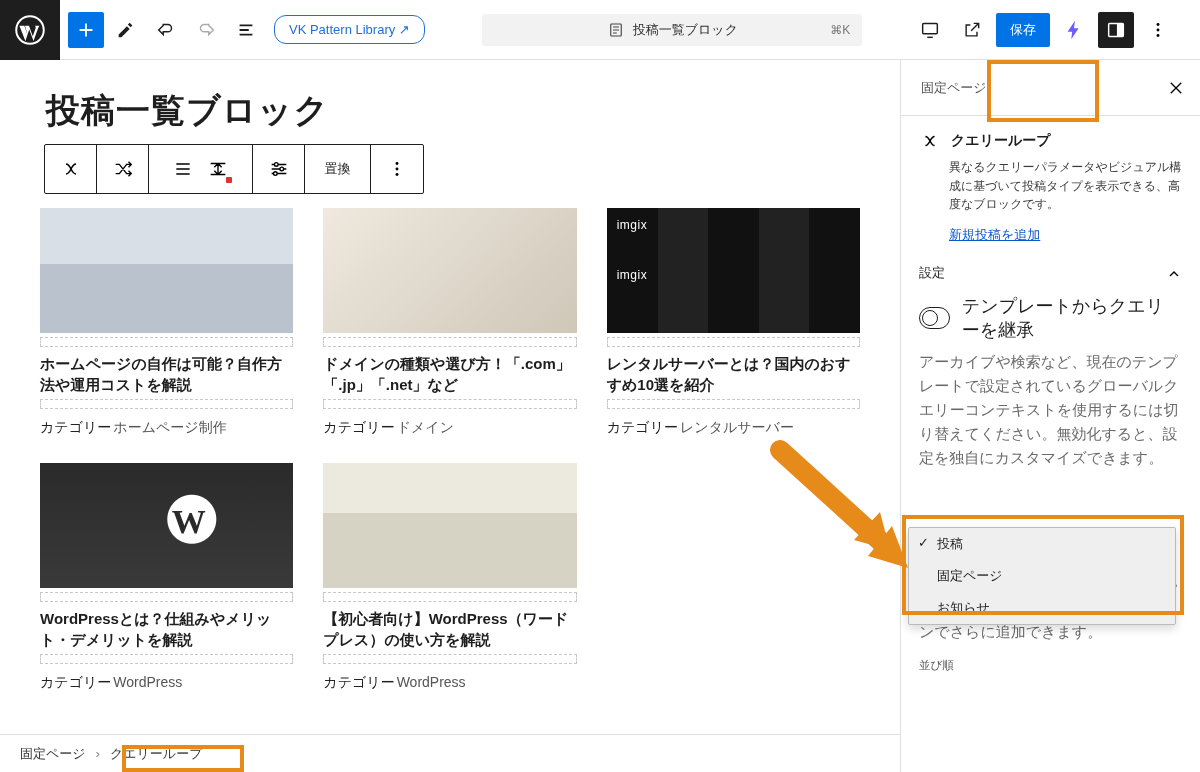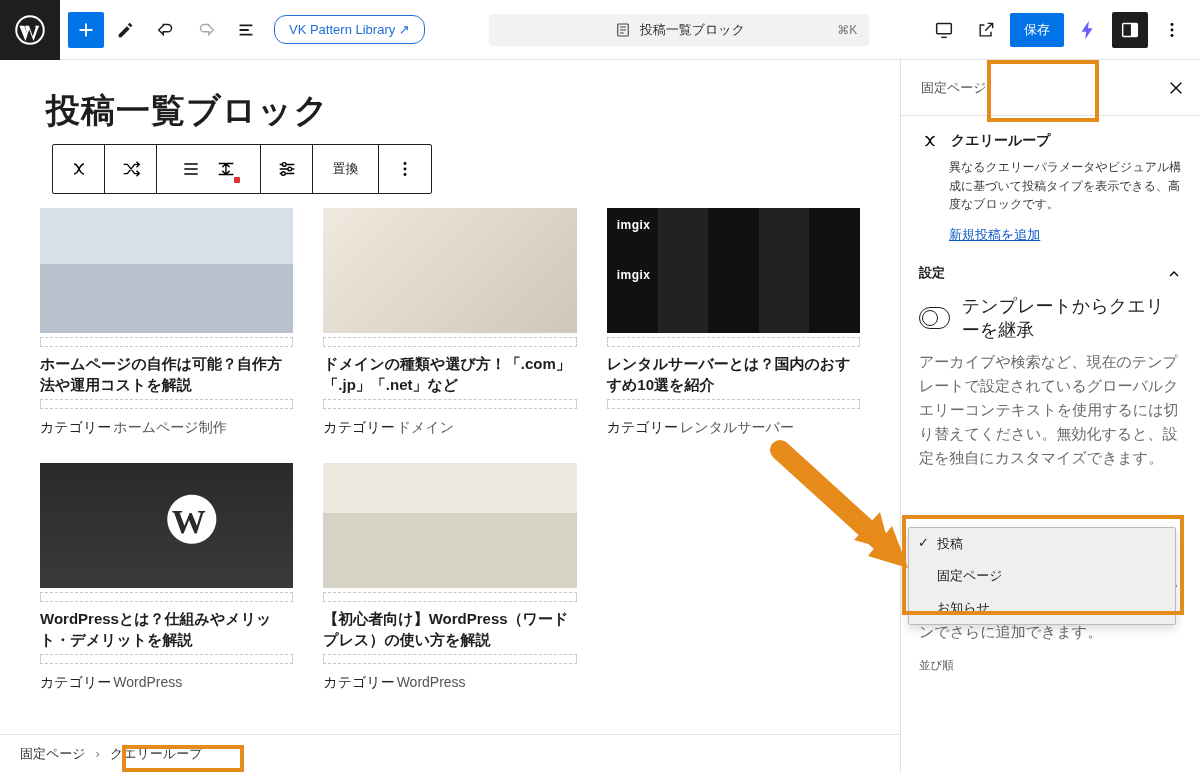--- a/index.html
+++ b/index.html
@@ -9,35 +9,35 @@
 
 .topbar{display:flex;align-items:center;height:60px;border-bottom:1px solid #e0e0e0}
 .wp-badge{width:60px;height:60px;background:#1e1e1e;display:flex;align-items:center;justify-content:center}
 .tb-group{display:flex;align-items:center;gap:4px;padding:0 8px}
 .tb-btn{width:36px;height:36px;border:none;background:transparent;border-radius:2px;display:flex;align-items:center;justify-content:center;cursor:pointer;color:#1e1e1e}
 .tb-btn.primary{background:#0073e6;color:#fff;border-radius:2px}
 .vk-link{margin-left:6px;border:1.5px solid #1e6fd9;color:#1e6fd9;padding:6px 14px;border-radius:12px;font-size:13px;display:flex;align-items:center;gap:4px;cursor:pointer}
 .top-center{flex:1;display:flex;justify-content:center}
 .doc-pill{display:flex;align-items:center;gap:8px;background:#f2f2f2;border-radius:4px;padding:7px 14px;font-size:13px;color:#2c2c2c;width:380px;justify-content:center;position:relative}
 .kbd{position:absolute;right:12px;color:#777;font-size:12px}
-.tb-right{display:flex;align-items:center;gap:6px;padding-right:10px}
+.tb-right{display:flex;align-items:center;gap:6px;padding-right:24px}
 .save-btn{background:#0073e6;color:#fff;border:none;padding:8px 14px;border-radius:2px;font-size:13px;cursor:pointer}
 .settings-btn{background:#1e1e1e;color:#fff}
 .bolt{color:#6b5cff}
 
 
 .hl{position:absolute;border:4px solid #e68a1a;pointer-events:none;z-index:40}
 
 
 .canvas{position:absolute;top:60px;left:0;right:300px;bottom:38px;overflow:hidden;padding:28px 0 0 0}
 .page{width:820px;margin:0 auto;position:relative}
 .page-title{font-size:34px;font-weight:700;letter-spacing:1px;margin:0 0 4px 6px}
 
 
-.blk-toolbar{position:absolute;top:60px;left:12px;display:flex;background:#fff;border:1px solid #1e1e1e;border-radius:2px;z-index:20}
+.blk-toolbar{position:absolute;top:60px;left:4px;display:flex;background:#fff;border:1px solid #1e1e1e;border-radius:2px;z-index:20}
 .blk-toolbar .cell{width:52px;height:48px;display:flex;align-items:center;justify-content:center;border-right:1px solid #1e1e1e;cursor:pointer}
 .blk-toolbar .cell.wide{width:66px}
 .blk-toolbar .cell:last-child{border-right:none}
 .blk-toolbar .cell.double{width:104px;gap:14px}
 .tiny-red{position:relative}
 .tiny-red::after{content:"";position:absolute;right:-3px;bottom:-3px;width:6px;height:6px;background:#d33;border-radius:1px}
 
 
 .posts{display:grid;grid-template-columns:repeat(3,1fr);gap:26px 30px;margin-top:0;padding-top:70px}
 .card{display:flex;flex-direction:column}
@@ -53,21 +53,21 @@
 .inspector{position:absolute;top:60px;right:0;bottom:0;width:300px;border-left:1px solid #e0e0e0;background:#fff;overflow:hidden;font-size:13px}
 .tabs{display:flex;align-items:center;height:56px;border-bottom:1px solid #e0e0e0;padding:0 6px;position:relative}
 .tab{padding:0 14px;height:56px;display:flex;align-items:center;cursor:pointer;color:#555}
 .tab.active{color:#000;font-weight:600;position:relative}
 .tab.active::after{content:"";position:absolute;left:10px;right:10px;bottom:0;height:3px;background:#0073e6}
 .tabs .x{margin-left:auto;width:36px;height:36px;display:flex;align-items:center;justify-content:center;cursor:pointer}
 .panel{padding:14px 18px}
 .blk-head{display:flex;align-items:center;gap:10px;font-weight:600;font-size:14px}
 .blk-desc{font-size:12px;color:#3b3b3b;margin:6px 0 0 30px;line-height:1.55}
 .add-link{color:#0a58ca;text-decoration:underline;margin:12px 0 0 30px;display:inline-block;cursor:pointer}
-.section-hd{display:flex;justify-content:space-between;align-items:flex-end;font-weight:700;margin:20px 0 12px}
+.section-hd{display:flex;justify-content:space-between;align-items:flex-end;font-weight:400;margin:20px 0 12px}
 .toggle-row{display:flex;align-items:center;gap:12px;margin-bottom:8px}
 .toggle{width:38px;height:22px;border:1.5px solid #1e1e1e;border-radius:20px;position:relative;background:#fff;cursor:pointer}
 .toggle::after{content:"";position:absolute;left:2px;top:2px;width:14px;height:14px;border:1.5px solid #1e1e1e;border-radius:50%;background:#fff}
 .help{font-size:15px;color:#6a6a6a;line-height:1.6}
 .subhd{font-size:11.5px;color:#555;margin:16px 0 6px}
 
 
 .sel-pop{position:absolute;background:#efefef;border:1px solid #bbb;border-radius:2px;box-shadow:0 4px 10px rgba(0,0,0,.15);z-index:30}
 .sel-pop .opt{padding:7px 14px 7px 28px;cursor:pointer;font-size:13px;position:relative}
 .sel-pop .opt.sel::before{content:"✓";position:absolute;left:9px}
@@ -81,21 +81,21 @@
 
 
 .ph-laptop{background:linear-gradient(180deg,#d9dfe6 0 45%,#b9c2cd 45% 100%)}
 .ph-desk{background:linear-gradient(135deg,#efe9df,#cfc7b8)}
 .ph-servers{background:linear-gradient(90deg,#111 0 20%,#222 20% 40%,#111 40% 60%,#222 60% 80%,#111 80% 100%)}
 .ph-keys{background:
   radial-gradient(circle at 60% 45%,#fff 0 24px,transparent 25px),
   linear-gradient(180deg,#2a2a2a,#3a3a3a)}
 .ph-keys::after{content:"W";position:absolute;left:52%;top:32%;font-family:serif;font-size:34px;color:#2a2a2a;font-weight:700}
 .ph-macbook{background:linear-gradient(180deg,#eceadf 0 40%,#d7d3c4 40% 100%)}
-.imgix{position:absolute;color:#fff;font-weight:700;font-size:12px;letter-spacing:.5px}
+.imgix{position:absolute;color:#fff;font-weight:400;font-size:12px;letter-spacing:.5px}
 </style>
 </head>
 <body>
 
 <div class="topbar">
   <div class="wp-badge">
     <svg width="30" height="30" viewBox="0 0 24 24">
         <circle cx="12" cy="12" r="11" fill="none" stroke="#fff" stroke-width="1.6"></circle>
         <path d="M3.5 8.5h4l2.8 8.2L8 8.5h3.2l3 8.5 2.2-6.3c.3-.9.1-1.7-.5-2.2h3.6c-.5.8-1 1.9-1.4 3.1l-3.3 9.2-3.4-9.3-3.1 9.3L3.5 8.5z" fill="#fff"></path>
       </svg>

